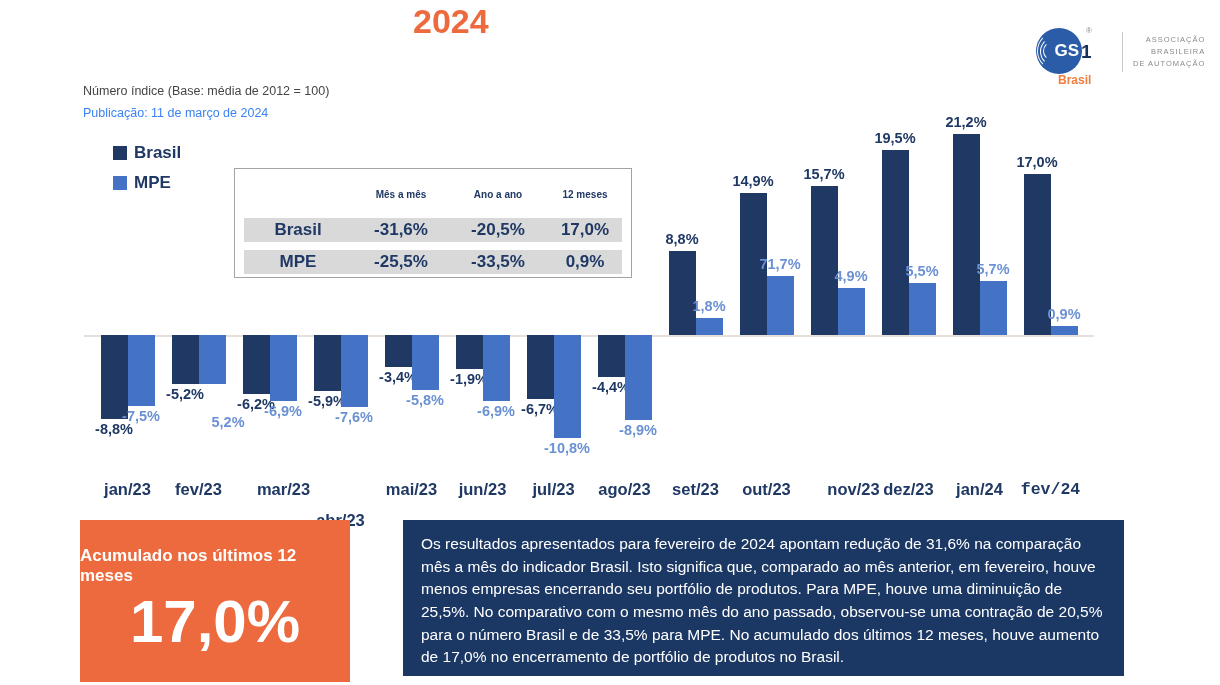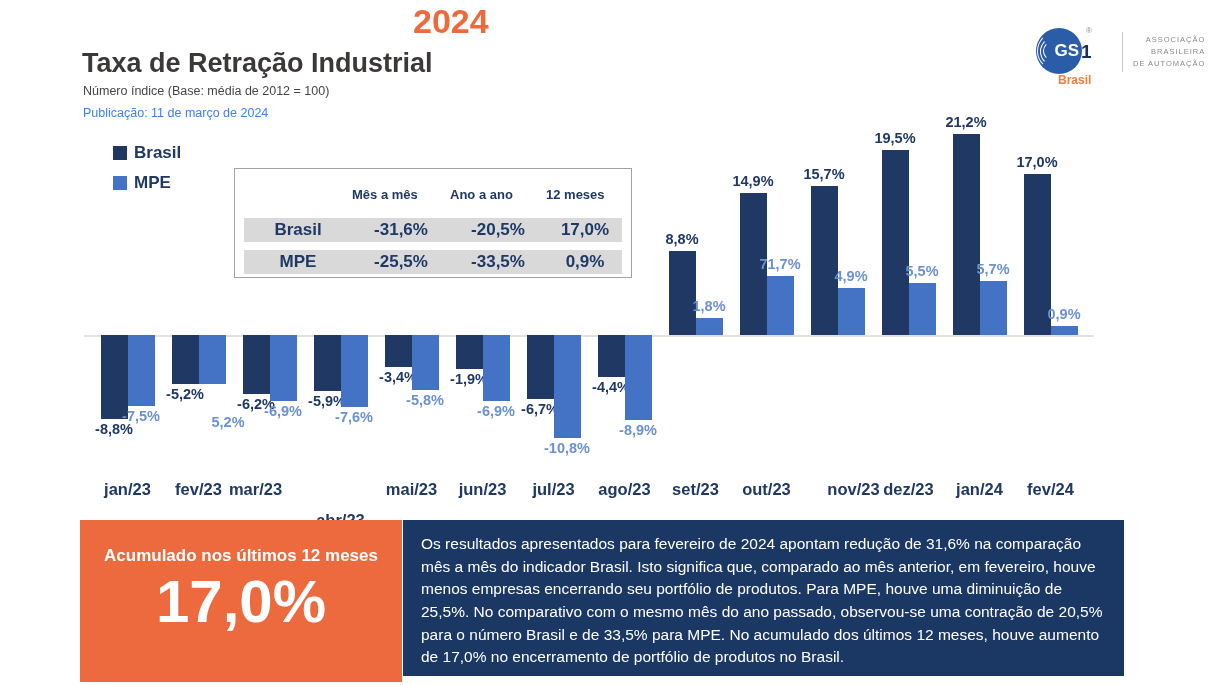--- a/index.html
+++ b/index.html
@@ -38,52 +38,51 @@
   .swatch { width:14px; height:14px; }
   .swatch-brasil { background:#1F3864; }
   .swatch-mpe { background:#4472C4; }
   .legend-label { font-size:17px; font-weight:600; color:#1F3864; }
 
   
   .summary-table { position:absolute; left:234px; top:168px; width:398px; height:110px;
     background:#fff; border:1.5px solid #A3A3A3; padding:9px 9px 0 9px; }
   .tbl-row { display:grid; grid-template-columns:108px 98px 96px 78px; align-items:center; }
   .tbl-head { height:32px; }
-  .tbl-head span { font-size:13px; font-weight:bold; color:#1F3864; }
+  .tbl-head span { font-size:10px; font-weight:bold; color:#1F3864; text-align:center; }
   .tbl-data { height:24px; background:#D9D9D9; margin-top:8px; }
   .tbl-data span { font-size:17px; font-weight:bold; color:#1F3864; text-align:center; }
 
   
   .chart { position:absolute; left:92px; top:110px; width:994px; height:400px; }
   .zero-line { position:absolute; left:-8px; top:225px; width:1010px; height:2px; background:#E6DFDA; }
   .bar { position:absolute; width:27px; }
   .bar-brasil { background:#1F3864; }
   .bar-mpe { background:#4472C4; }
   .bar-label { position:absolute; width:64px; text-align:center; font-size:14.5px; font-weight:600; white-space:nowrap; }
   .bar-label-brasil { color:#1F3864; }
   .bar-label-mpe { color:#6B91D3; }
   .x-label { position:absolute; top:370px; width:71px; text-align:center;
     font-size:16.5px; font-weight:600; color:#1F3864; }
 
   
-  .highlight-box { position:absolute; left:80px; top:520px; width:322px; height:162px;
+  .highlight-box { position:absolute; left:80px; top:520px; width:270px; height:162px;
     background:#EC6A3D; color:#fff; display:flex; flex-direction:column; align-items:center; }
   .highlight-title { margin-top:26px; font-size:17px; font-weight:bold; }
   .highlight-value { margin-top:6px; font-size:60px; font-weight:bold; line-height:1; }
   .commentary-box { position:absolute; left:403px; top:520px; width:721px; height:156px;
     background:#1B3764; color:#fff; padding:13px 18px; }
   .commentary-text { font-size:15.5px; line-height:1.46; }
 </style>
 </head>
 <body>
 
 <div class="page">
 
   <div class="year-label">2024</div>
-  <h1 class="page-title">Taxa de Retração Industrial</h1>
   <div class="subtitle">Número índice (Base: média de 2012 = 100)</div>
   <div class="publication">Publicação: 11 de março de 2024</div>
 
   <div class="logo">
     <div class="logo-mark">
       <div class="logo-circle">
         <span class="arc arc1"></span>
         <span class="arc arc2"></span>
         <span class="arc arc3"></span>
         <span class="logo-gs">GS</span>
@@ -141,21 +140,21 @@
       <div class="x-label" style="left: 0px;">jan/23</div>
       <div class="bar bar-brasil" style="left: 79.5px; height: 49.4px; top: 225px;"></div>
       <div class="bar-label bar-label-brasil" style="left: 61px; top: 276.4px;">-5,2%</div>
       <div class="bar bar-mpe" style="left: 106.5px; height: 49.4px; top: 225px;"></div>
       <div class="bar-label bar-label-mpe" style="left: 104px; top: 276.4px; margin-top: 28px;">5,2%</div>
       <div class="x-label" style="left: 71px;">fev/23</div>
       <div class="bar bar-brasil" style="left: 150.5px; height: 58.9px; top: 225px;"></div>
       <div class="bar-label bar-label-brasil" style="left: 132px; top: 285.9px;">-6,2%</div>
       <div class="bar bar-mpe" style="left: 177.5px; height: 65.55px; top: 225px;"></div>
       <div class="bar-label bar-label-mpe" style="left: 159px; top: 292.55px;">-6,9%</div>
-      <div class="x-label" style="left: 128px;">mar/23</div>
+      <div class="x-label" style="left: 156px;">mar/23</div>
       <div class="bar bar-brasil" style="left: 221.5px; height: 56.05px; top: 225px;"></div>
       <div class="bar-label bar-label-brasil" style="left: 203px; top: 283.05px;">-5,9%</div>
       <div class="bar bar-mpe" style="left: 248.5px; height: 72.2px; top: 225px;"></div>
       <div class="bar-label bar-label-mpe" style="left: 230px; top: 299.2px;">-7,6%</div>
       <div class="x-label" style="left: 213px; margin-top: 31px;">abr/23</div>
       <div class="bar bar-brasil" style="left: 292.5px; height: 32.3px; top: 225px;"></div>
       <div class="bar-label bar-label-brasil" style="left: 274px; top: 259.3px;">-3,4%</div>
       <div class="bar bar-mpe" style="left: 319.5px; height: 55.1px; top: 225px;"></div>
       <div class="bar-label bar-label-mpe" style="left: 301px; top: 282.1px;">-5,8%</div>
       <div class="x-label" style="left: 284px;">mai/23</div>
@@ -196,21 +195,21 @@
       <div class="x-label" style="left: 781px;">dez/23</div>
       <div class="bar bar-brasil" style="left: 860.5px; height: 201.4px; top: 23.6px;"></div>
       <div class="bar-label bar-label-brasil" style="left: 842px; top: 3.6px;">21,2%</div>
       <div class="bar bar-mpe" style="left: 887.5px; height: 54.15px; top: 170.85px;"></div>
       <div class="bar-label bar-label-mpe" style="left: 869px; top: 150.85px;">5,7%</div>
       <div class="x-label" style="left: 852px;">jan/24</div>
       <div class="bar bar-brasil" style="left: 931.5px; height: 161.5px; top: 63.5px;"></div>
       <div class="bar-label bar-label-brasil" style="left: 913px; top: 43.5px;">17,0%</div>
       <div class="bar bar-mpe" style="left: 958.5px; height: 8.55px; top: 216.45px;"></div>
       <div class="bar-label bar-label-mpe" style="left: 940px; top: 196.45px;">0,9%</div>
-      <div class="x-label" style="left: 923px;">fev/24</div>
+      <div class="x-label" style="left: 923px; font-family: Liberation Mono, monospace;">fev/24</div>
     </div>
 
   <div class="highlight-box">
     <div class="highlight-title">Acumulado nos últimos 12 meses</div>
     <div class="highlight-value">17,0%</div>
   </div>
 
   <div class="commentary-box">
     <div class="commentary-text">Os resultados apresentados para fevereiro de 2024 apontam redução de 31,6% na comparação mês a mês do indicador Brasil. Isto significa que, comparado ao mês anterior, em fevereiro, houve menos empresas encerrando seu portfólio de produtos. Para MPE, houve uma diminuição de 25,5%. No comparativo com o mesmo mês do ano passado, observou-se uma contração de 20,5% para o número Brasil e de 33,5% para MPE. No acumulado dos últimos 12 meses, houve aumento de 17,0% no encerramento de portfólio de produtos no Brasil.</div>
   </div>

